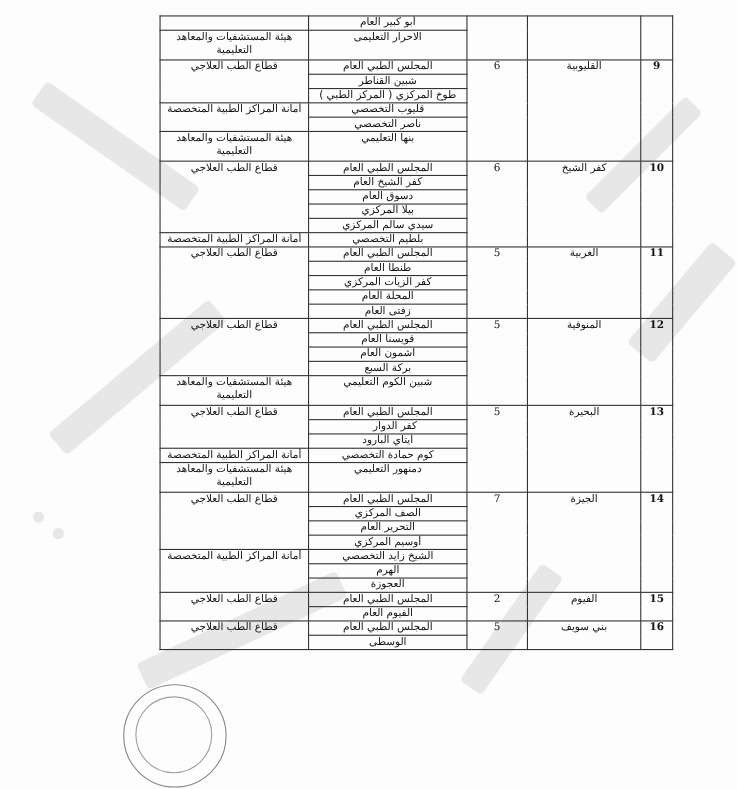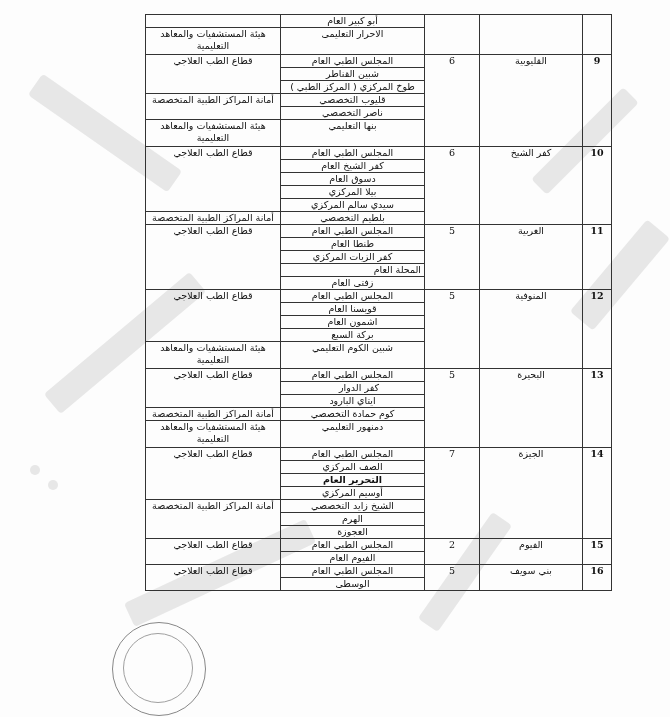--- a/index.html
+++ b/index.html
@@ -104,21 +104,21 @@
           <td class="hosp" style="height: 11px;">المجلس الطبي العام</td>
           <td class="org" rowspan="5">قطاع الطب العلاجي</td>
         </tr>
         <tr>
           <td class="hosp" style="height: 11px;">طنطا العام</td>
         </tr>
         <tr>
           <td class="hosp" style="height: 11px;">كفر الزيات المركزي</td>
         </tr>
         <tr>
-          <td class="hosp" style="height: 11px; text-align: right;">المحلة العام</td>
+          <td class="hosp" style="height: 11px;">المحلة العام</td>
         </tr>
         <tr>
           <td class="hosp" style="height: 11px;">زفتى العام</td>
         </tr>
         <tr>
           <td class="no" rowspan="5">12</td>
           <td class="gov" rowspan="5">المنوفية</td>
           <td class="cnt" rowspan="5">5</td>
           <td class="hosp" style="height: 11px;">المجلس الطبي العام</td>
           <td class="org" rowspan="4">قطاع الطب العلاجي</td>
@@ -161,21 +161,21 @@
           <td class="no" rowspan="7">14</td>
           <td class="gov" rowspan="7">الجيزة</td>
           <td class="cnt" rowspan="7">7</td>
           <td class="hosp" style="height: 11px;">المجلس الطبي العام</td>
           <td class="org" rowspan="4">قطاع الطب العلاجي</td>
         </tr>
         <tr>
           <td class="hosp" style="height: 11px;">الصف المركزي</td>
         </tr>
         <tr>
-          <td class="hosp" style="height: 11px; font-weight: bold;">التحرير العام</td>
+          <td class="hosp" style="height: 11px;">التحرير العام</td>
         </tr>
         <tr>
           <td class="hosp" style="height: 11px;">أوسيم المركزي</td>
         </tr>
         <tr>
           <td class="hosp" style="height: 11px;">الشيخ زايد التخصصي</td>
           <td class="org" rowspan="3">أمانة المراكز الطبية المتخصصة</td>
         </tr>
         <tr>
           <td class="hosp" style="height: 11px; margin-top: 13px;">الهرم</td>

